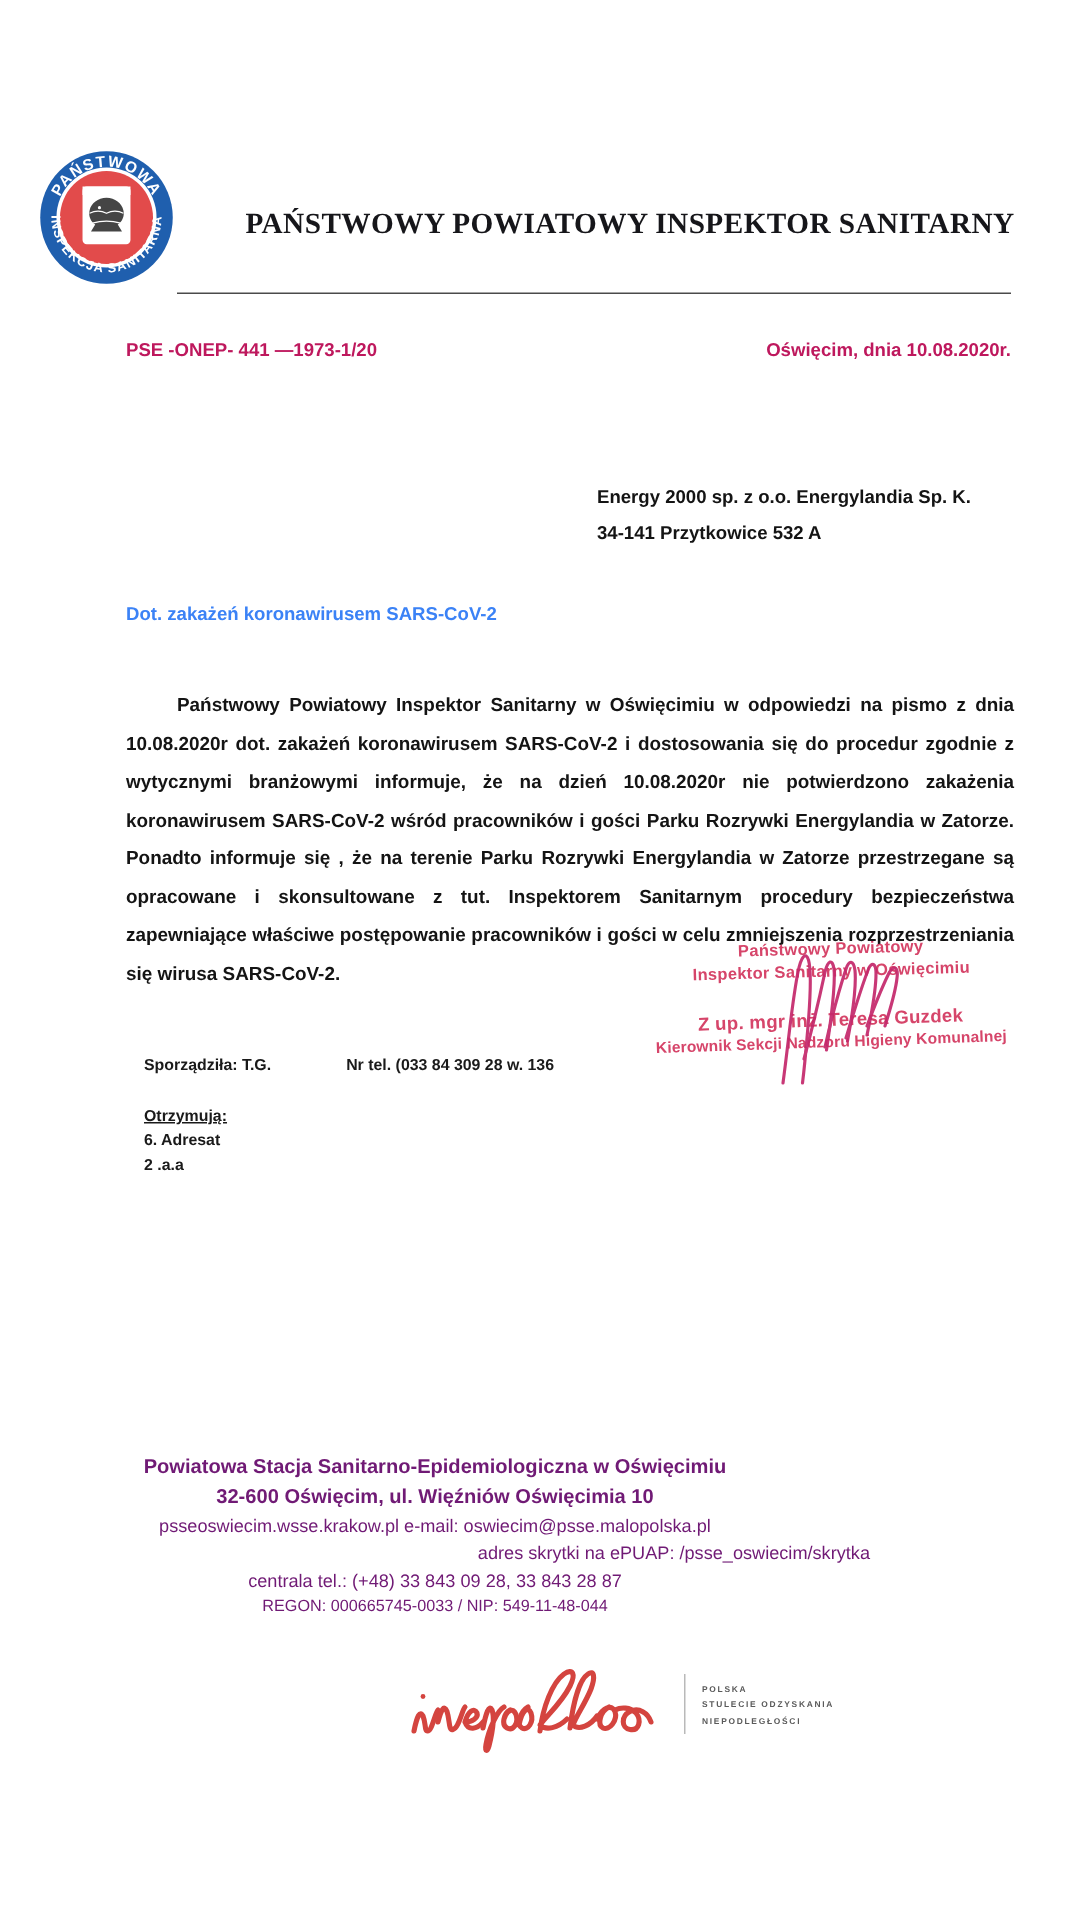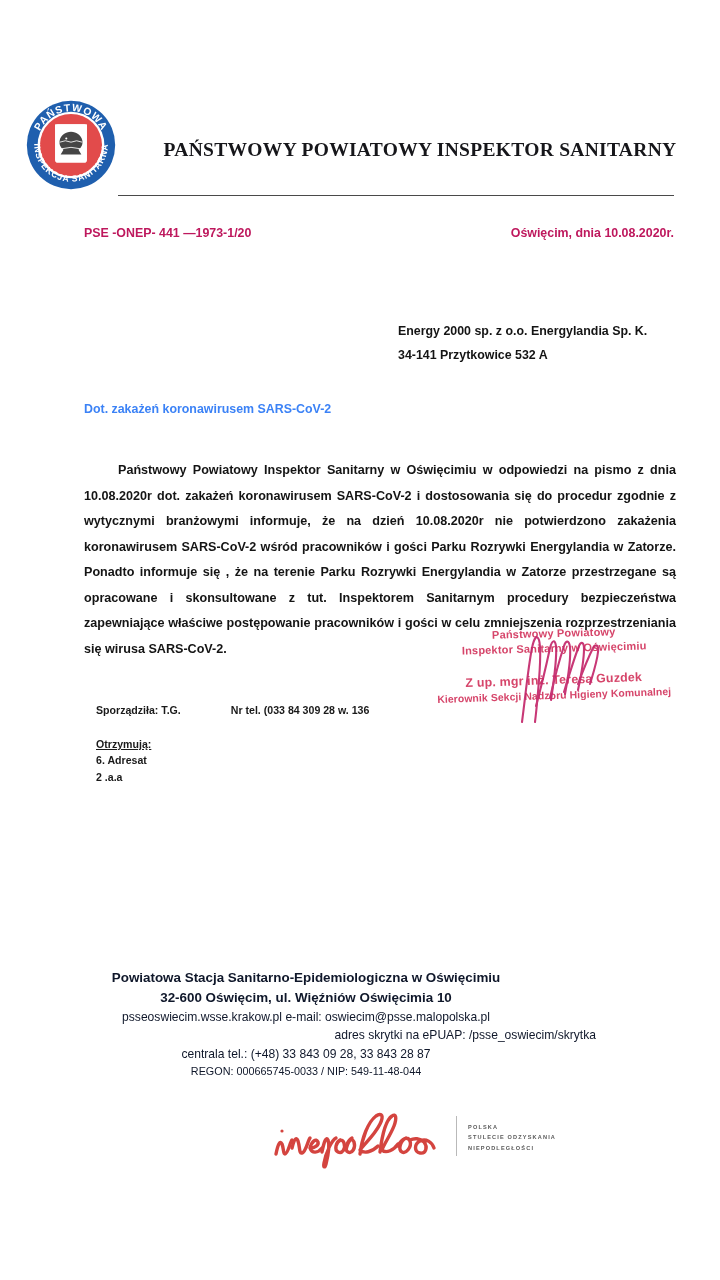--- a/index.html
+++ b/index.html
@@ -180,25 +180,25 @@
   }
   .notes-phone { margin-left: 22px; }
   .notes-recip { margin-top: 20px; line-height: 1.55; }
   .notes-recip .hdr {
     text-decoration: underline;
   }
 
   
   .footer-address {
     position: absolute;
-    left: 16px;
+    left: 0;
     top: 968px;
     width: 580px;
     text-align: center;
-    color: #0f172a;
+    color: #701a75;
     line-height: 1.5;
   }
   .fa-1 { font-size: 13.4px; font-weight: 600; }
   .fa-2 { font-size: 13.4px; font-weight: 600; }
   .fa-3 { font-size: 12.1px; font-weight: 500; }
   .fa-4 { font-size: 12.1px; font-weight: 500; text-align: right; }
   .fa-5 { font-size: 12.1px; font-weight: 500; }
   .fa-6 { font-size: 12.1px; font-weight: 500; }
   .fa-7 { font-size: 10.8px; font-weight: 500; }
 

